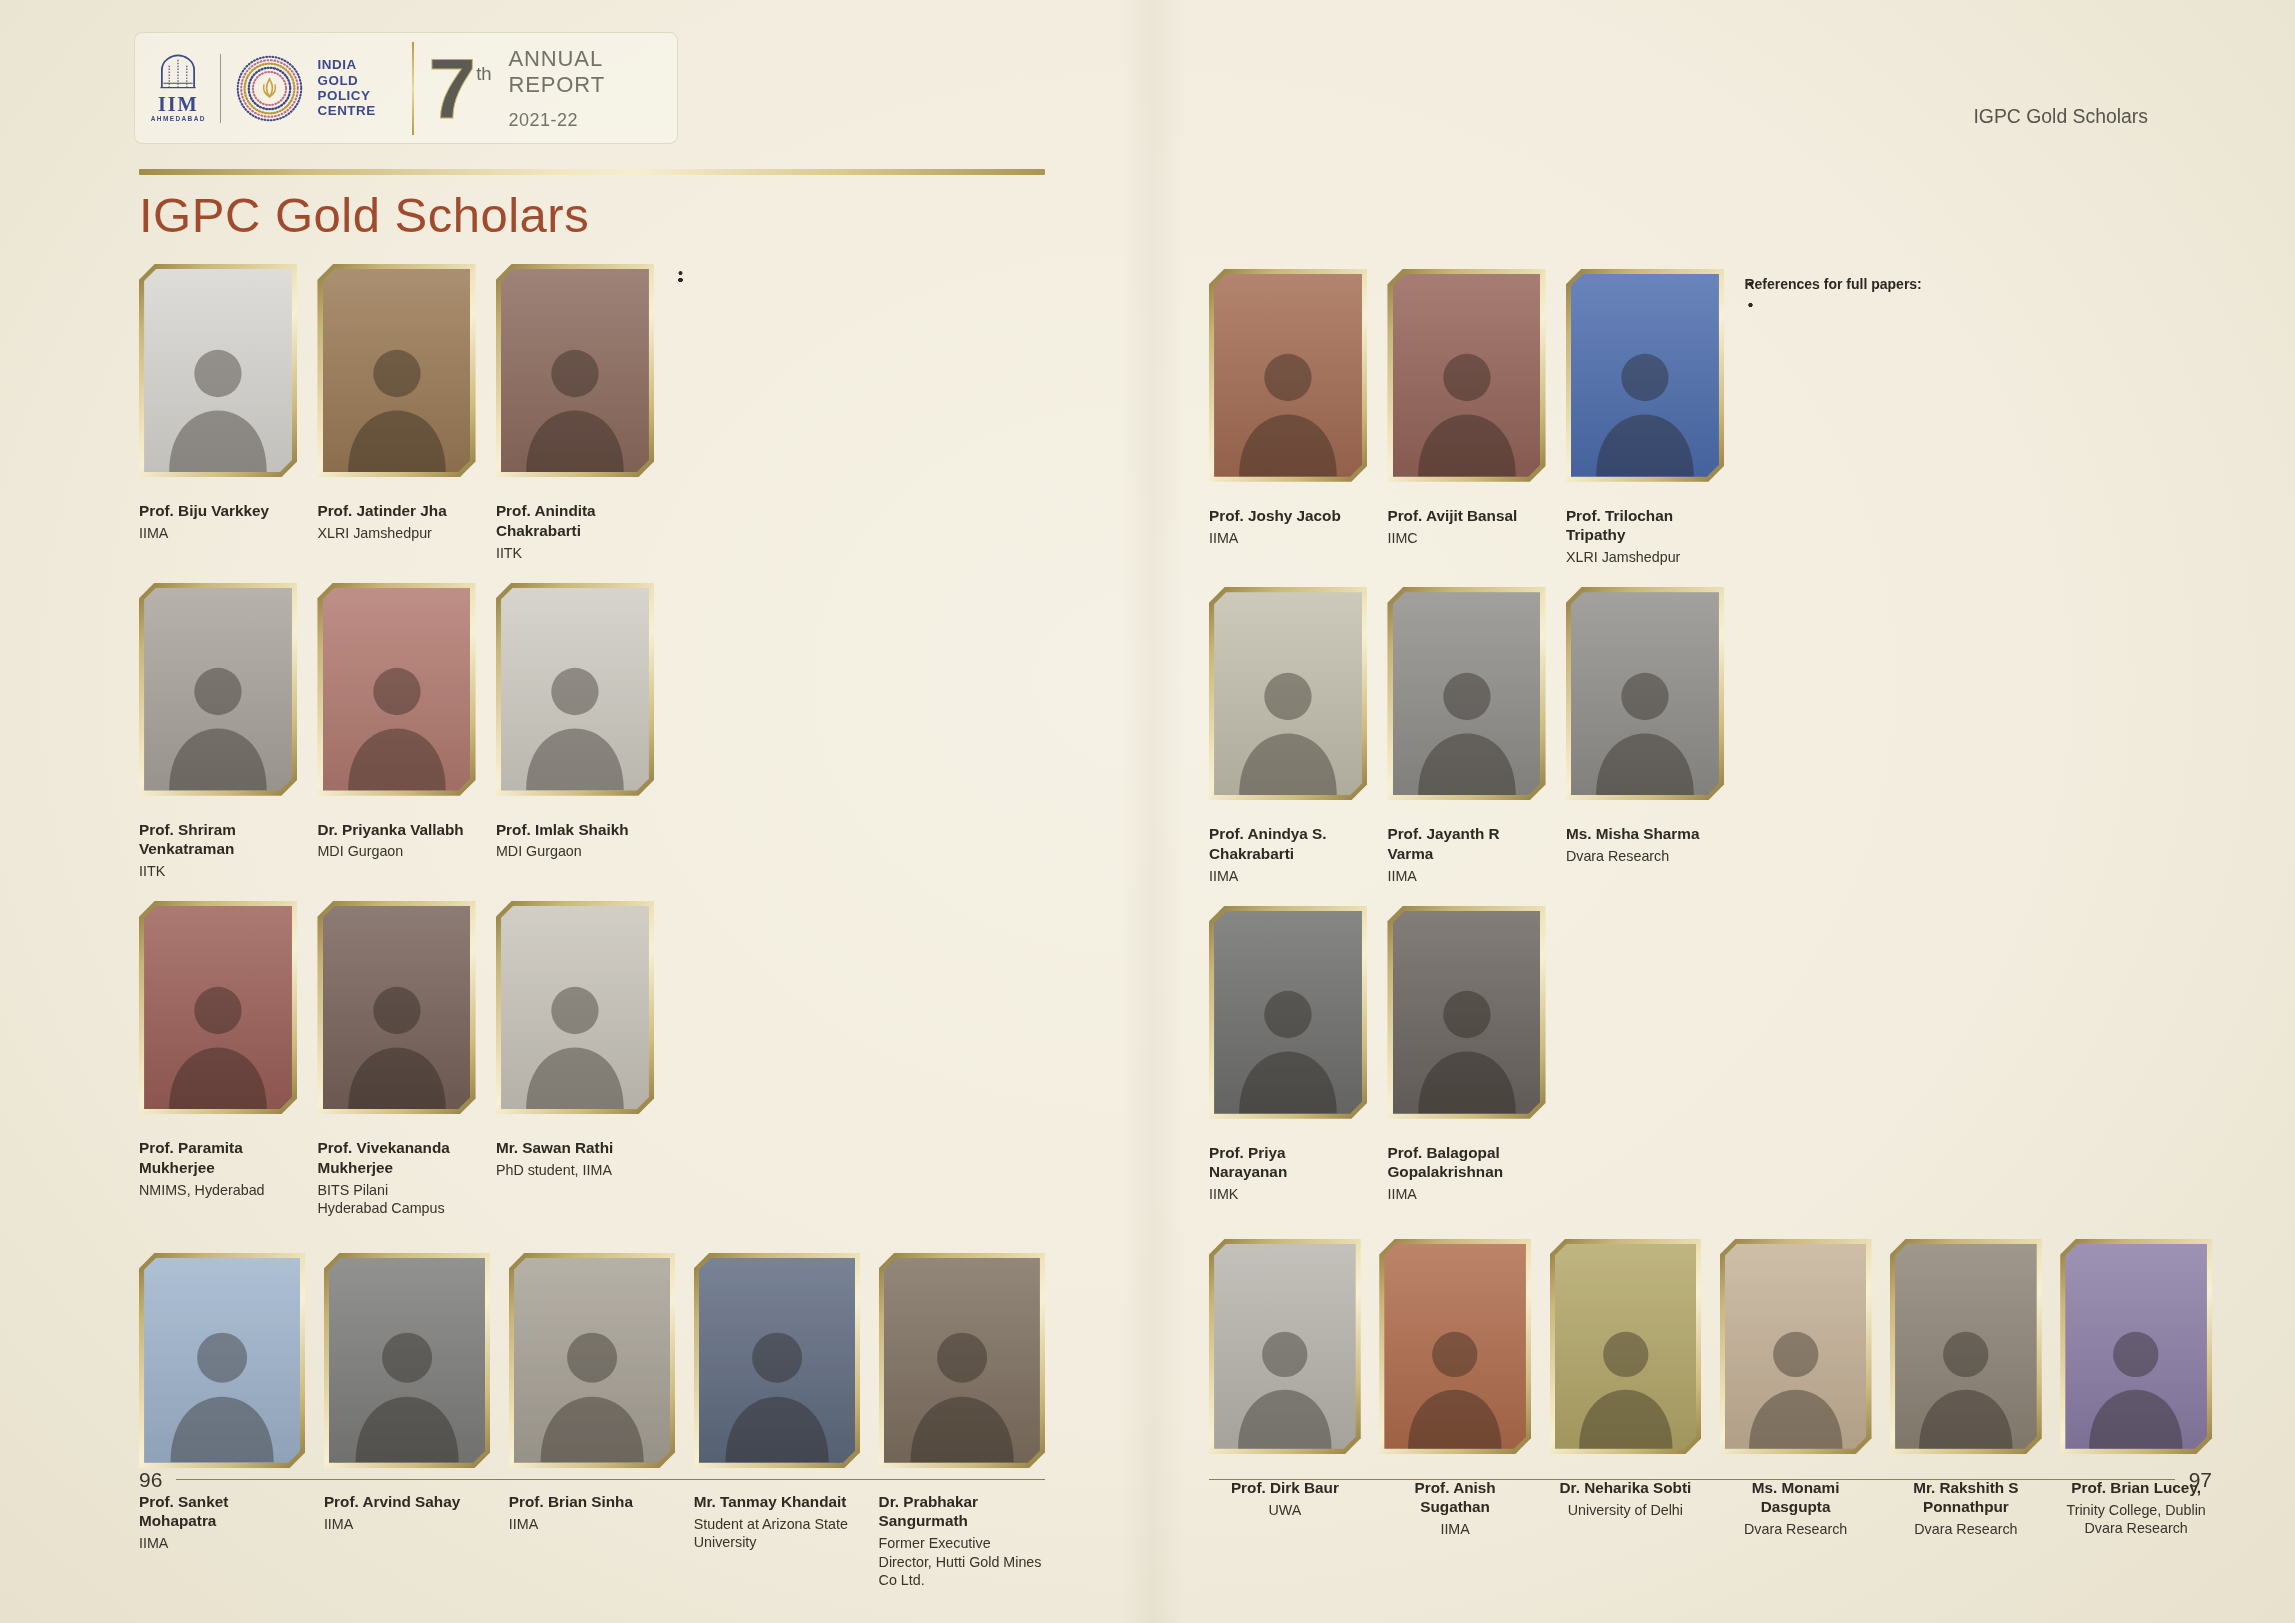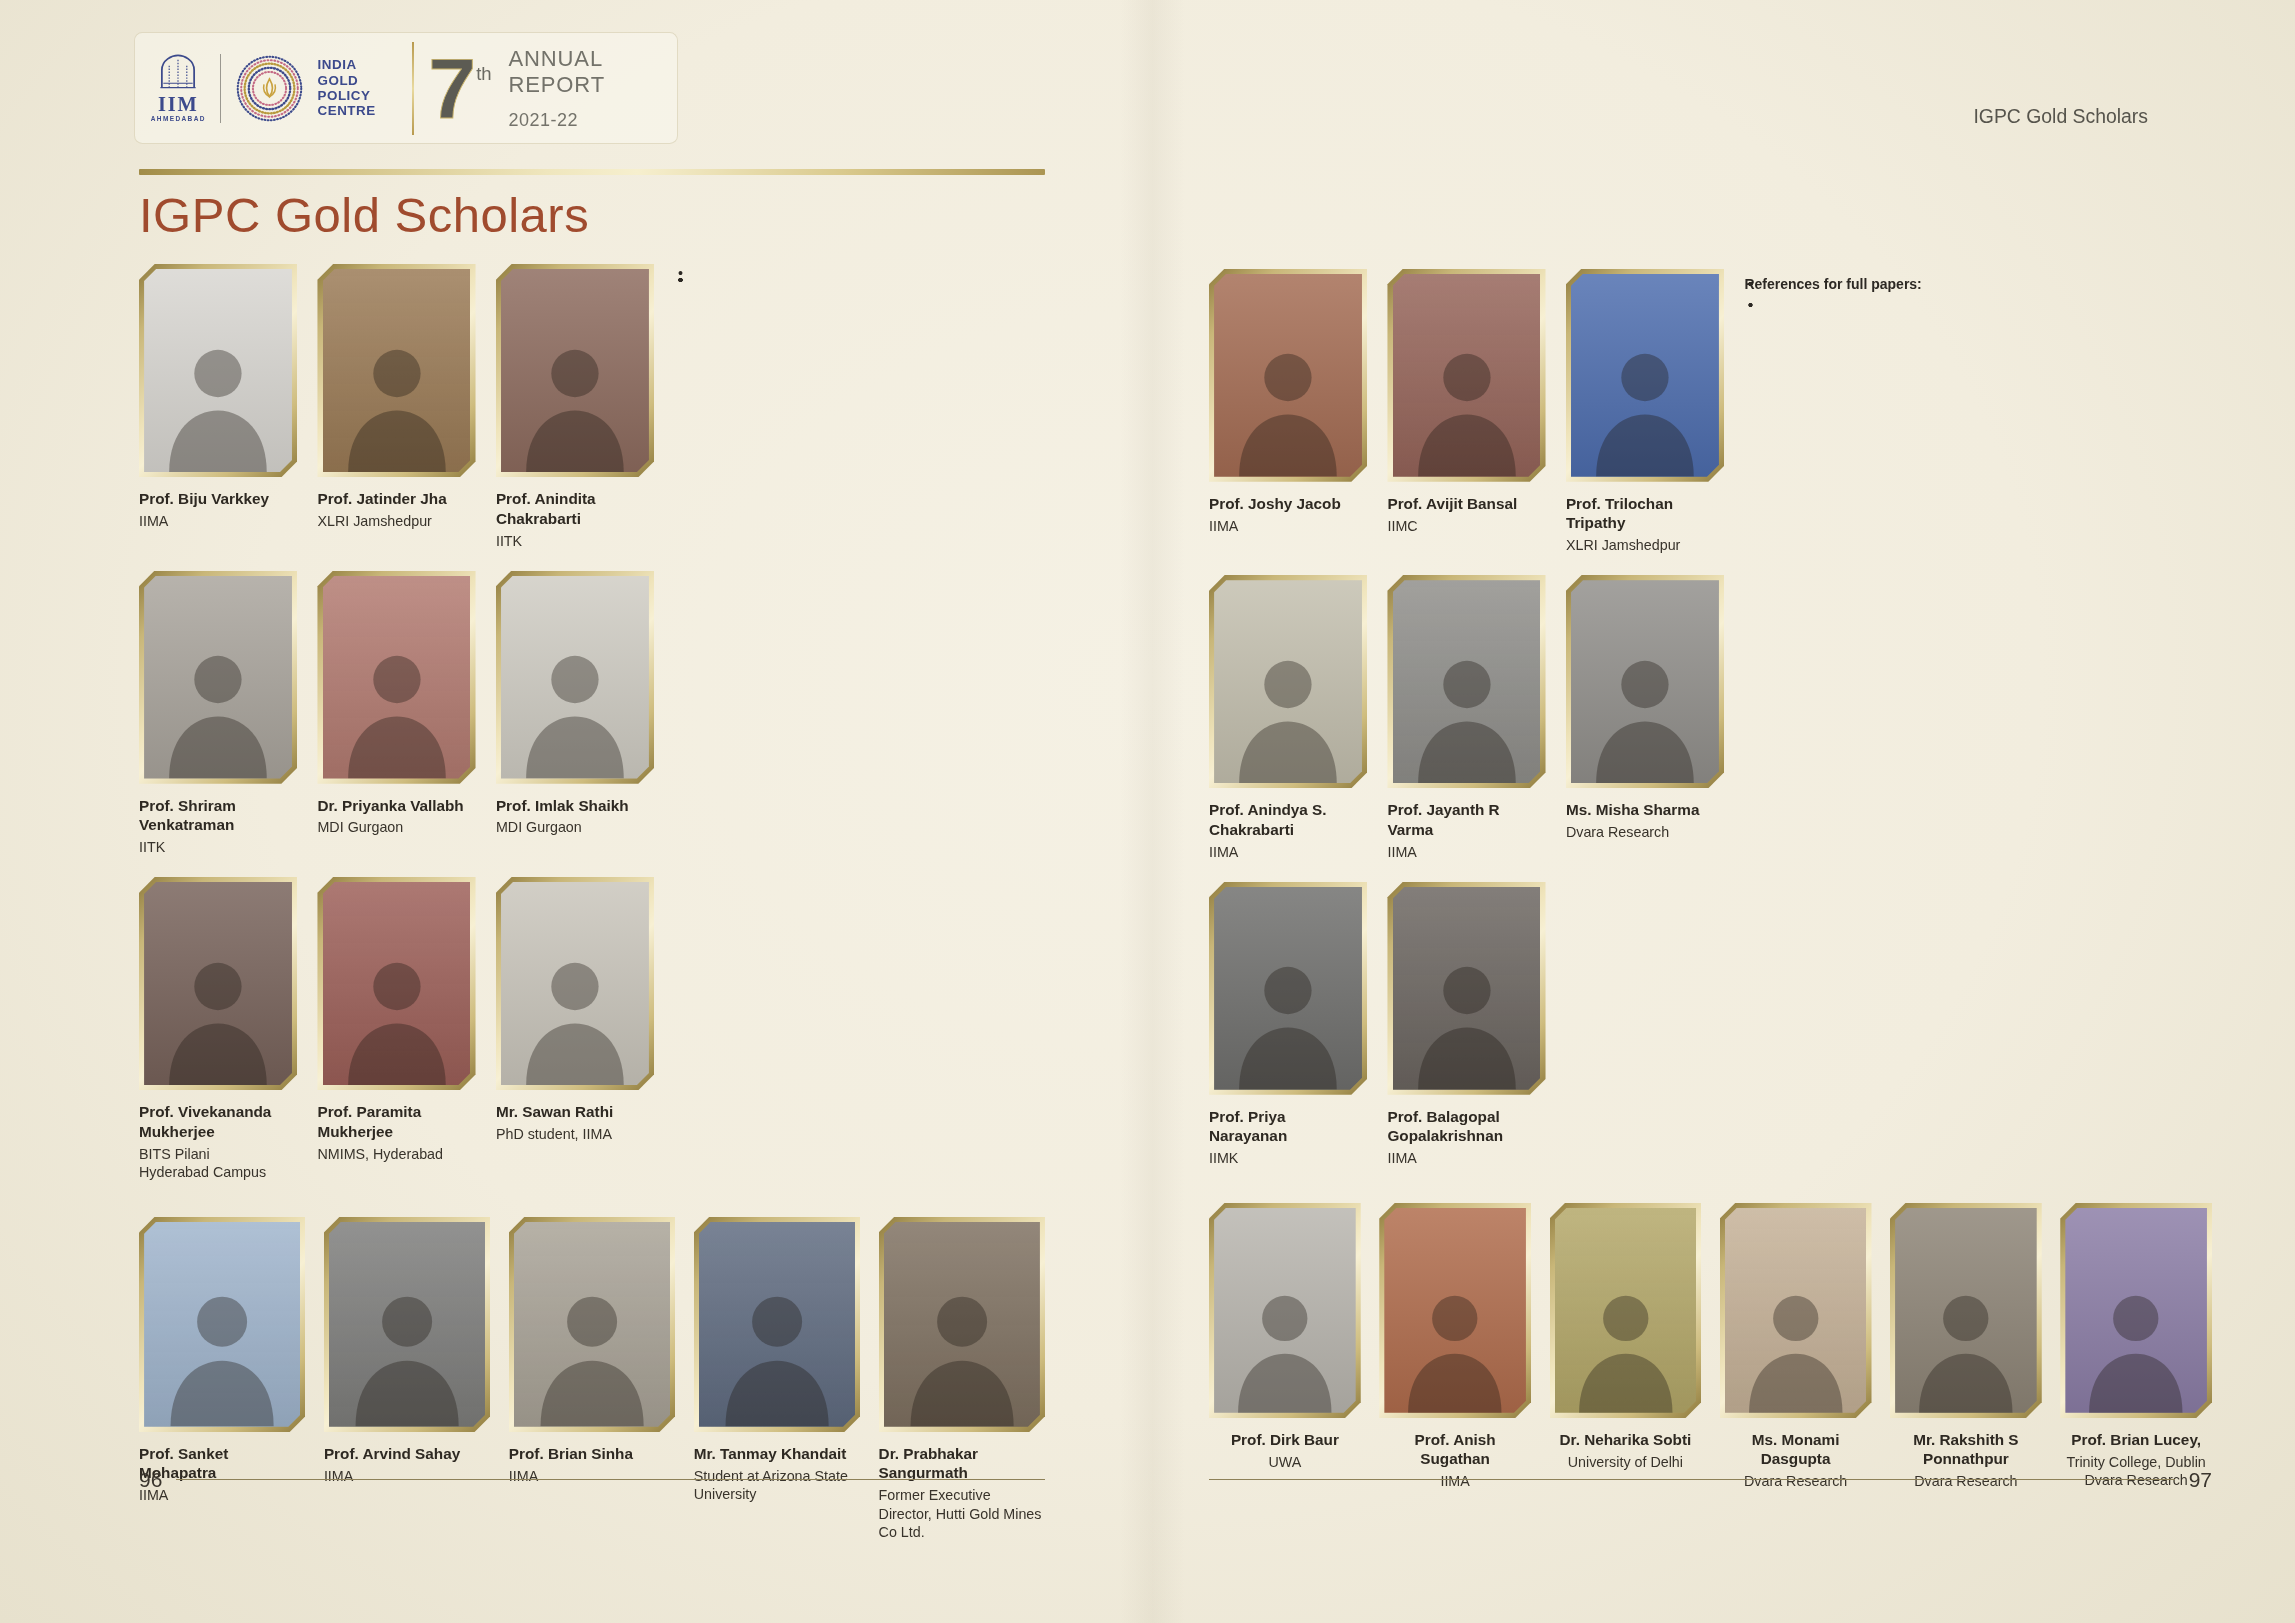--- a/index.html
+++ b/index.html
@@ -52,21 +52,21 @@
   
   .scholar{min-width:0;}
   .frame{padding:5.1px;
     background:linear-gradient(135deg,#8e7a3c 0%,#c8b678 18%,#efe4bb 45%,#f7f0d4 55%,#cebc7e 80%,#8e7a3c 100%);
     clip-path:polygon(15.7px 0,100% 0,100% calc(100% - 15.7px),calc(100% - 15.7px) 100%,0 100%,0 15.7px);}
   .photo{height:203px;position:relative;overflow:hidden;
     background:linear-gradient(180deg,rgba(255,255,255,.16),rgba(0,0,0,.10)),var(--photo,#b9b2a4);
     clip-path:polygon(12px 0,100% 0,100% calc(100% - 12px),calc(100% - 12px) 100%,0 100%,0 12px);}
   .sil{position:absolute;left:0;bottom:0;width:100%;height:86%;}
   .sil circle,.sil path{fill:rgba(30,24,18,.35);}
-  .cap{margin-top:12px;}
+  .cap{margin-top:24px;}
   .sname{font-weight:700;font-size:15.3px;line-height:1.28;color:#2e2922;}
   .saff{font-size:14.3px;line-height:1.3;margin-top:3.2px;white-space:pre-line;color:#38332b;}
 
   .bottom-row{display:grid;column-gap:18.5px;margin-top:35px;}
   .cols5{grid-template-columns:repeat(5,1fr);}
   .cols6{grid-template-columns:repeat(6,1fr);text-align:center;}
   .bottom-row .photo{height:205px;}
 
   
   .footer{position:absolute;top:1469px;display:flex;align-items:center;gap:14px;}
@@ -207,45 +207,45 @@
               </svg>
             </div>
           </div>
           <div class="cap">
             <div class="sname">Prof. Imlak Shaikh</div>
             <div class="saff">MDI Gurgaon</div>
           </div>
         </div>
         <div class="scholar">
           <div class="frame">
+            <div class="photo" style="--photo: #9c5f58;">
+              <svg class="sil" viewBox="0 0 100 100" preserveAspectRatio="xMidYMax meet">
+                <circle cx="50" cy="33" r="16"></circle>
+                <path d="M17,100 C17,71 34,58 50,58 C66,58 83,71 83,100 Z"></path>
+              </svg>
+            </div>
+          </div>
+          <div class="cap">
+            <div class="sname">Prof. Paramita Mukherjee</div>
+            <div class="saff">NMIMS, Hyderabad</div>
+          </div>
+        </div>
+        <div class="scholar">
+          <div class="frame">
             <div class="photo" style="--photo: #77625a;">
               <svg class="sil" viewBox="0 0 100 100" preserveAspectRatio="xMidYMax meet">
                 <circle cx="50" cy="33" r="16"></circle>
                 <path d="M17,100 C17,71 34,58 50,58 C66,58 83,71 83,100 Z"></path>
               </svg>
             </div>
           </div>
           <div class="cap">
             <div class="sname">Prof. Vivekananda Mukherjee</div>
             <div class="saff">BITS Pilani
 Hyderabad Campus</div>
-          </div>
-        </div>
-        <div class="scholar">
-          <div class="frame">
-            <div class="photo" style="--photo: #9c5f58;">
-              <svg class="sil" viewBox="0 0 100 100" preserveAspectRatio="xMidYMax meet">
-                <circle cx="50" cy="33" r="16"></circle>
-                <path d="M17,100 C17,71 34,58 50,58 C66,58 83,71 83,100 Z"></path>
-              </svg>
-            </div>
-          </div>
-          <div class="cap">
-            <div class="sname">Prof. Paramita Mukherjee</div>
-            <div class="saff">NMIMS, Hyderabad</div>
           </div>
         </div>
         <div class="scholar">
           <div class="frame">
             <div class="photo" style="--photo: #c9c5bb;">
               <svg class="sil" viewBox="0 0 100 100" preserveAspectRatio="xMidYMax meet">
                 <circle cx="50" cy="33" r="16"></circle>
                 <path d="M17,100 C17,71 34,58 50,58 C66,58 83,71 83,100 Z"></path>
               </svg>
             </div>

